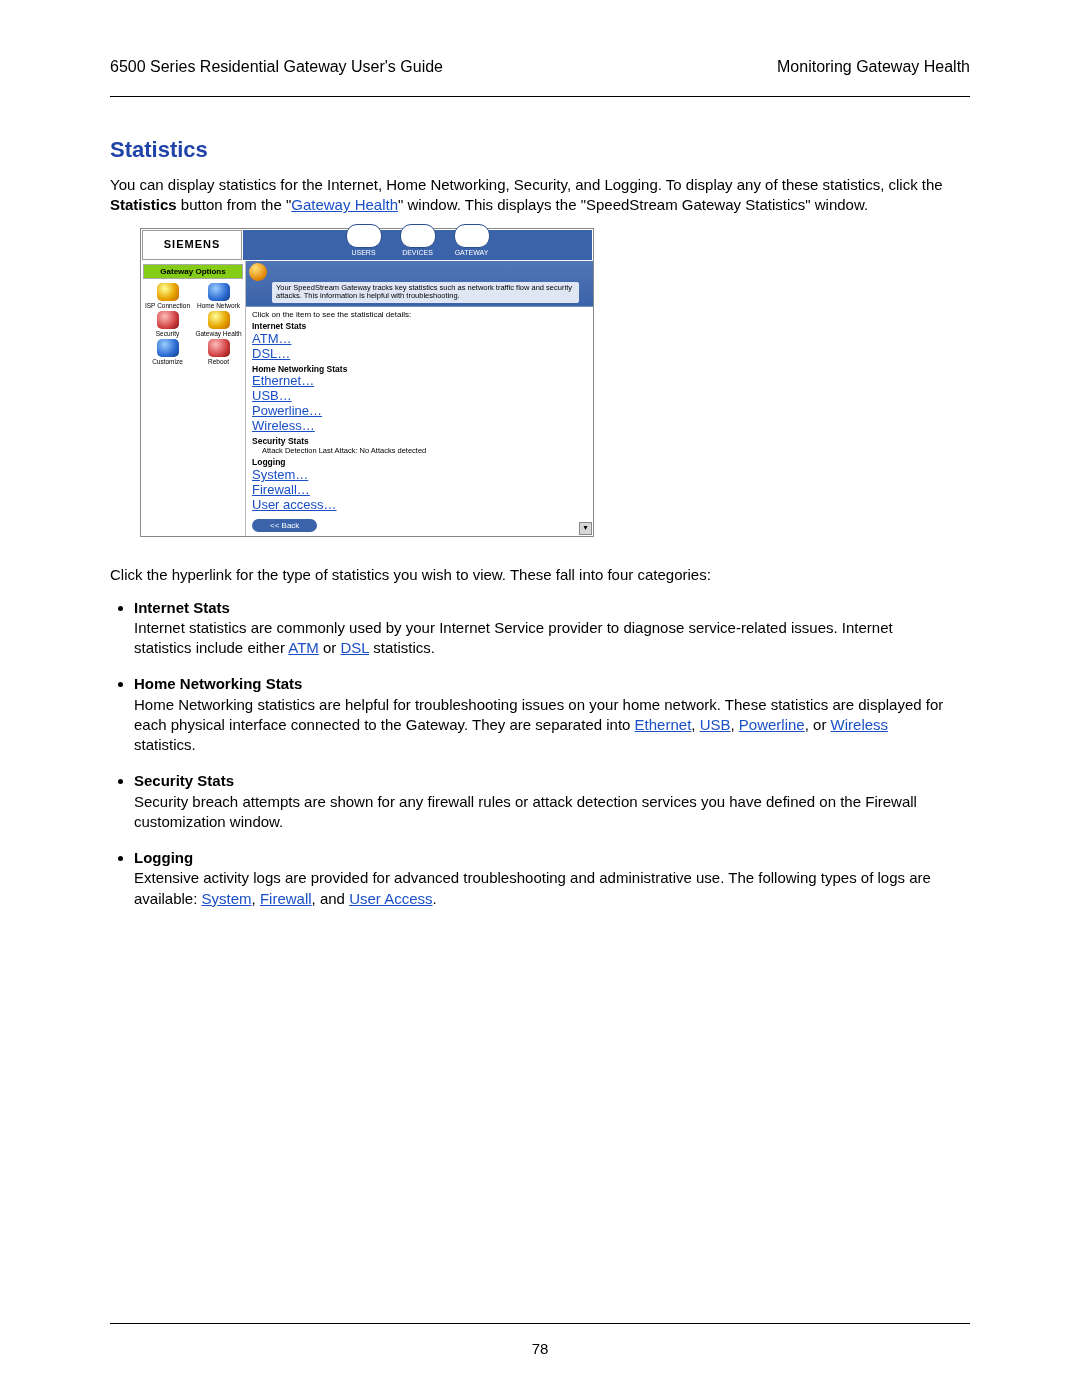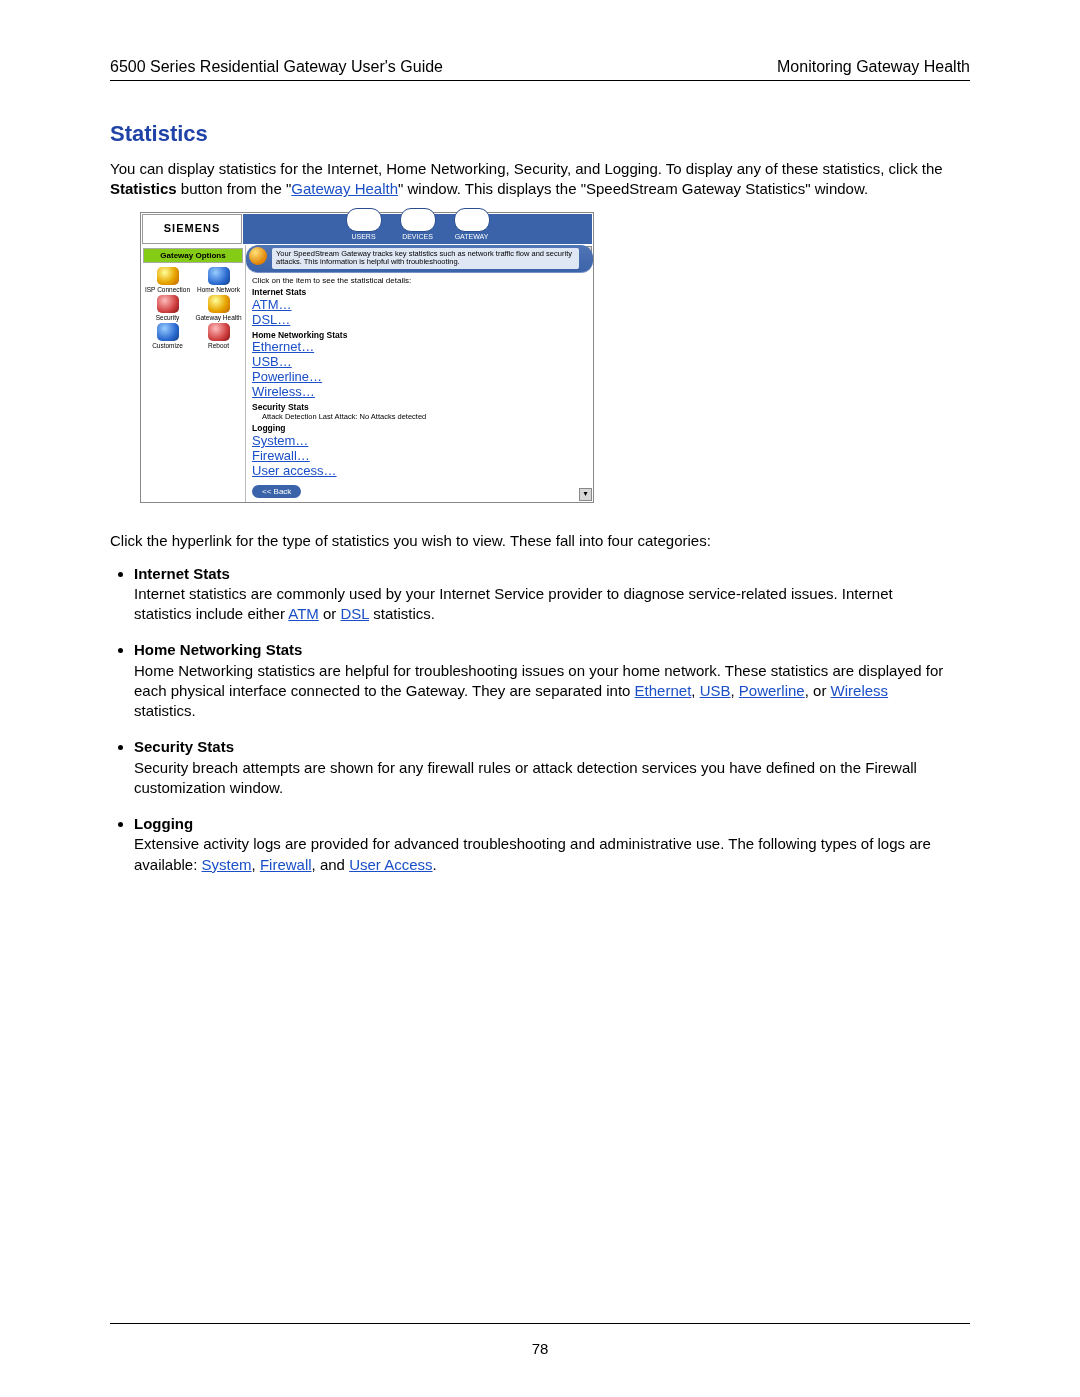--- a/index.html
+++ b/index.html
@@ -14,21 +14,21 @@
     height: 1397px;
     margin: 0 auto;
     position: relative;
     box-sizing: border-box;
     padding: 58px 110px 40px 110px;
   }
   .hdr {
     display: flex;
     justify-content: space-between;
     border-bottom: 1px solid #000;
-    padding-bottom: 4px;
+    padding-bottom: 20px;
     margin-bottom: 40px;
     font-size: 16px;
   }
   h1.sect {
     color: #2043a8;
     font-size: 22px;
     margin: 10px 0 12px 0;
     font-weight: bold;
   }
   p { margin: 0 0 12px 0; line-height: 1.35; }
@@ -87,38 +87,37 @@
   .sic .blob {
     width:22px; height:18px; margin:0 auto 1px; border-radius:5px;
     background: radial-gradient(circle at 35% 30%, #ff9 0, #e7a500 55%, #c06000 100%);
   }
   .sic.blue .blob { background: radial-gradient(circle at 35% 30%, #9cf 0, #2a6ad0 60%, #123a80 100%); }
   .sic.red  .blob { background: radial-gradient(circle at 35% 30%, #fbb 0, #d04040 60%, #801010 100%); }
   .main {
     flex:1; position:relative; padding:0; background:#fff;
   }
   .banner {
-    background:#3b63a9; color:#000; padding:3px 14px 3px 26px;
+    background:#3b63a9; color:#000; padding:21px 14px 3px 26px;
     font-size:7.5px; border-bottom:1px solid #7893c4; position:relative;
     background: linear-gradient(#5176b6,#3b63a9);
     color:#000;
-    border-radius:12px;
   }
   .banner-inner { background:#dfe7f4; padding:2px 4px; border-radius:2px; }
   .gicon {
     position:absolute; left:3px; top:2px; width:18px; height:18px;
     border-radius:50%; background:radial-gradient(circle at 35% 30%,#ffe27a,#e08000 70%);
   }
   .subhead { font-size:8px; padding:3px 6px 2px; color:#000; }
   .grp { padding:1px 6px 2px; }
   .grp-h { font-weight:bold; font-size:8.5px; }
   .grp a { color:#1a4fc7; text-decoration:underline; display:block; font-size:13px; }
   .grp .note { margin-left:10px; font-size:7.5px; }
   .backbtn {
-    display:inline-block; margin:4px 6px 4px; padding:2px 10px;
+    display:inline-block; margin:4px 6px 4px; padding:2px 18px;
     background:#3b63a9; color:#fff; border-radius:8px; font-size:8px;
   }
   .scroll-up, .scroll-dn {
     position:absolute; right:1px; width:11px; height:11px;
     background:#d7d7d7; border:1px solid #888; font-size:8px; text-align:center; line-height:9px;
   }
   .scroll-up { top:1px; } .scroll-dn { bottom:1px; }
 </style>
 </head>
 <body>

